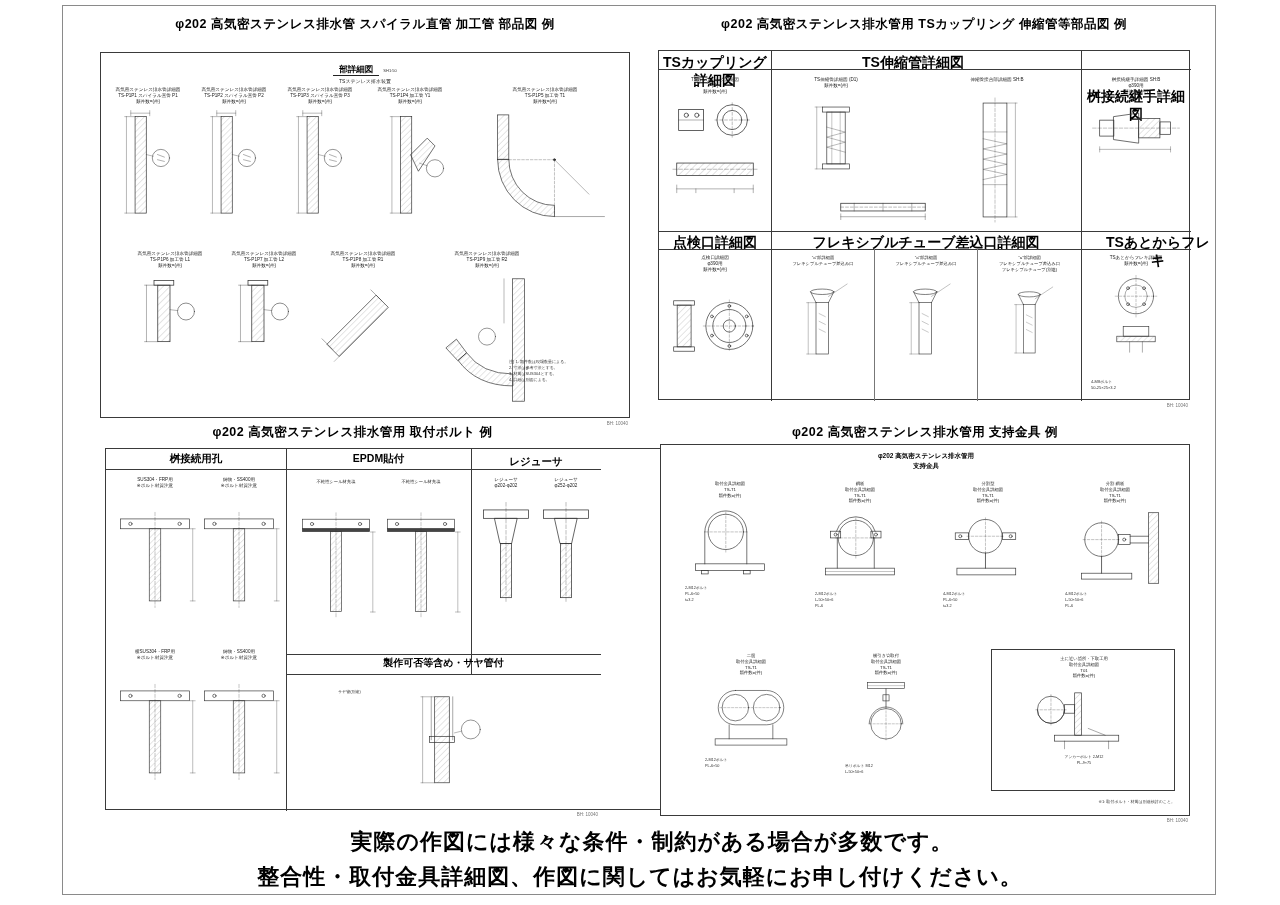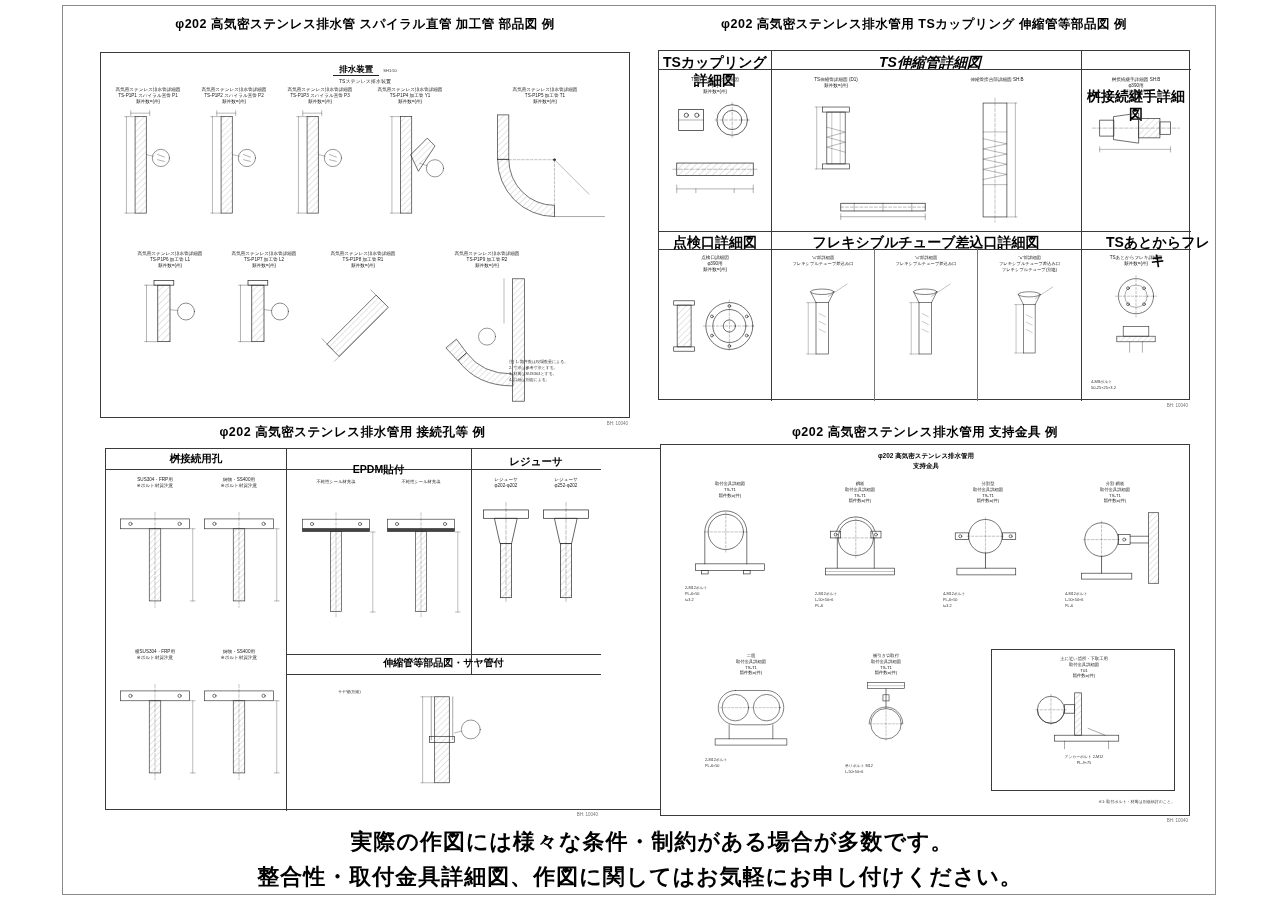--- a/index.html
+++ b/index.html
@@ -37,21 +37,21 @@
       <line x1="0" y1="0" x2="0" y2="5" stroke="#888" stroke-width="0.5"></line>
     </pattern>
   </defs>
 </svg>
 
 <div class="abs border-frame" style="left:62px;top:5px;width:1154px;height:890px;"></div>
 
 <div class="abs panel-title" style="left:100px;top:16px;width:530px;">φ202 高気密ステンレス排水管 スパイラル直管 加工管 部品図 例</div>
 <div class="abs frame" style="left:100px;top:52px;width:530px;height:366px;">
   <div class="abs" style="left:0;top:5px;width:100%;text-align:center;">
-    <span class="tl-ht">排水装置</span><span class="tl-hs">SH1:50</span>
+    <span class="tl-ht">部詳細図</span><span class="tl-hs">SH1:50</span>
     <div class="tl-hsub">TSステンレス排水装置</div>
   </div>
 
   <div class="fg" style="left:6px;top:34px;width:82px;">
     <div class="lbl">高気密ステンレス排水管詳細図
 TS-P1P1  スパイラル直管 P1
 類件数=(件)</div>
     <div class="fig" style="height:112px;">
         <svg viewBox="0 0 60 130" preserveAspectRatio="xMidYMid meet">
           <g fill="none" stroke="#333" stroke-width="0.8" stroke-linecap="round">
@@ -227,21 +227,21 @@
 <div class="abs frame" style="left:658px;top:50px;width:532px;height:350px;">
   <div class="vline" style="left:112px;top:0;height:350px;"></div>
   <div class="vline" style="left:422px;top:0;height:350px;"></div>
   <div class="hline" style="left:0;top:18px;width:532px;"></div>
   <div class="hline" style="left:0;top:180px;width:532px;"></div>
   <div class="hline" style="left:0;top:198px;width:532px;"></div>
   <div class="vline sub" style="left:215px;top:198px;height:152px;"></div>
   <div class="vline sub" style="left:318px;top:198px;height:152px;"></div>
 
   <div class="hd" style="left:0;top:3px;width:112px;">TSカップリング詳細図</div>
-  <div class="hd" style="left:116px;top:3px;width:310px;font-style:italic;">TS伸縮管詳細図</div>
+  <div class="hd" style="left:99px;top:3px;width:310px;">TS伸縮管詳細図</div>
   <div class="hd" style="left:422px;top:13px;width:110px;margin-top:24px;">桝接続継手詳細図</div>
   <div class="hd" style="left:0;top:183px;width:112px;">点検口詳細図</div>
   <div class="hd" style="left:112px;top:183px;width:310px;">フレキシブルチューブ差込口詳細図</div>
   <div class="hd" style="left:444px;top:183px;width:110px;">TSあとからフレキ</div>
 
   <div class="fg" style="left:6px;top:26px;width:100px;">
     <div class="lbl">TSカップリング詳細図
 (D)
 類件数=(件)</div>
     <div class="fig" style="height:110px;">
@@ -452,32 +452,32 @@
             <line x1="58" y1="91" x2="58" y2="104" stroke-width="0.5"></line>
           </g>
         </svg>
       </div>
   </div>
   <div class="abs t4" style="left:432px;top:328px;width:96px;">4-M8ボルト
 50-25×25×3.2</div>
 </div>
 <div class="sheetno" style="left:1032px;top:403px;width:156px;">BH: 10040</div>
 
-<div class="abs panel-title" style="left:105px;top:424px;width:495px;">φ202 高気密ステンレス排水管用 接続孔等 例</div>
+<div class="abs panel-title" style="left:105px;top:424px;width:495px;">φ202 高気密ステンレス排水管用 取付ボルト 例</div>
 <div class="abs frame" style="left:105px;top:448px;width:571px;height:362px;">
   <div class="hline" style="left:0;top:20px;width:495px;"></div>
   <div class="vline" style="left:180px;top:0;height:362px;"></div>
   <div class="vline" style="left:365px;top:0;height:225px;"></div>
   <div class="hline" style="left:180px;top:205px;width:315px;"></div>
   <div class="hline" style="left:180px;top:225px;width:315px;"></div>
 
   <div class="hd2" style="left:0;top:3px;width:180px;">桝接続用孔</div>
-  <div class="hd2" style="left:180px;top:3px;width:185px;margin-top:11px;">EPDM貼付</div>
+  <div class="hd2" style="left:180px;top:3px;width:185px;">EPDM貼付</div>
   <div class="hd2" style="left:365px;top:6px;width:130px;">レジューサ</div>
-  <div class="hd2" style="left:180px;top:207px;width:315px;font-size:10px;">伸縮管等部品図・サヤ管付</div>
+  <div class="hd2" style="left:180px;top:207px;width:315px;font-size:10px;">製作可否等含め・サヤ管付</div>
 
   <div class="fg" style="left:8px;top:28px;width:82px;">
     <div class="lbl">SUS304・FRP用
 ※ボルト材質注意</div>
     <div class="fig" style="height:128px;">
         <svg viewBox="0 0 100 140" preserveAspectRatio="xMidYMid meet">
           <g fill="none" stroke="#333" stroke-width="0.8" stroke-linecap="round">
             <rect x="8" y="26" width="84" height="12"></rect>
             <circle cx="20" cy="32" r="2"></circle>
             <circle cx="80" cy="32" r="2"></circle>

